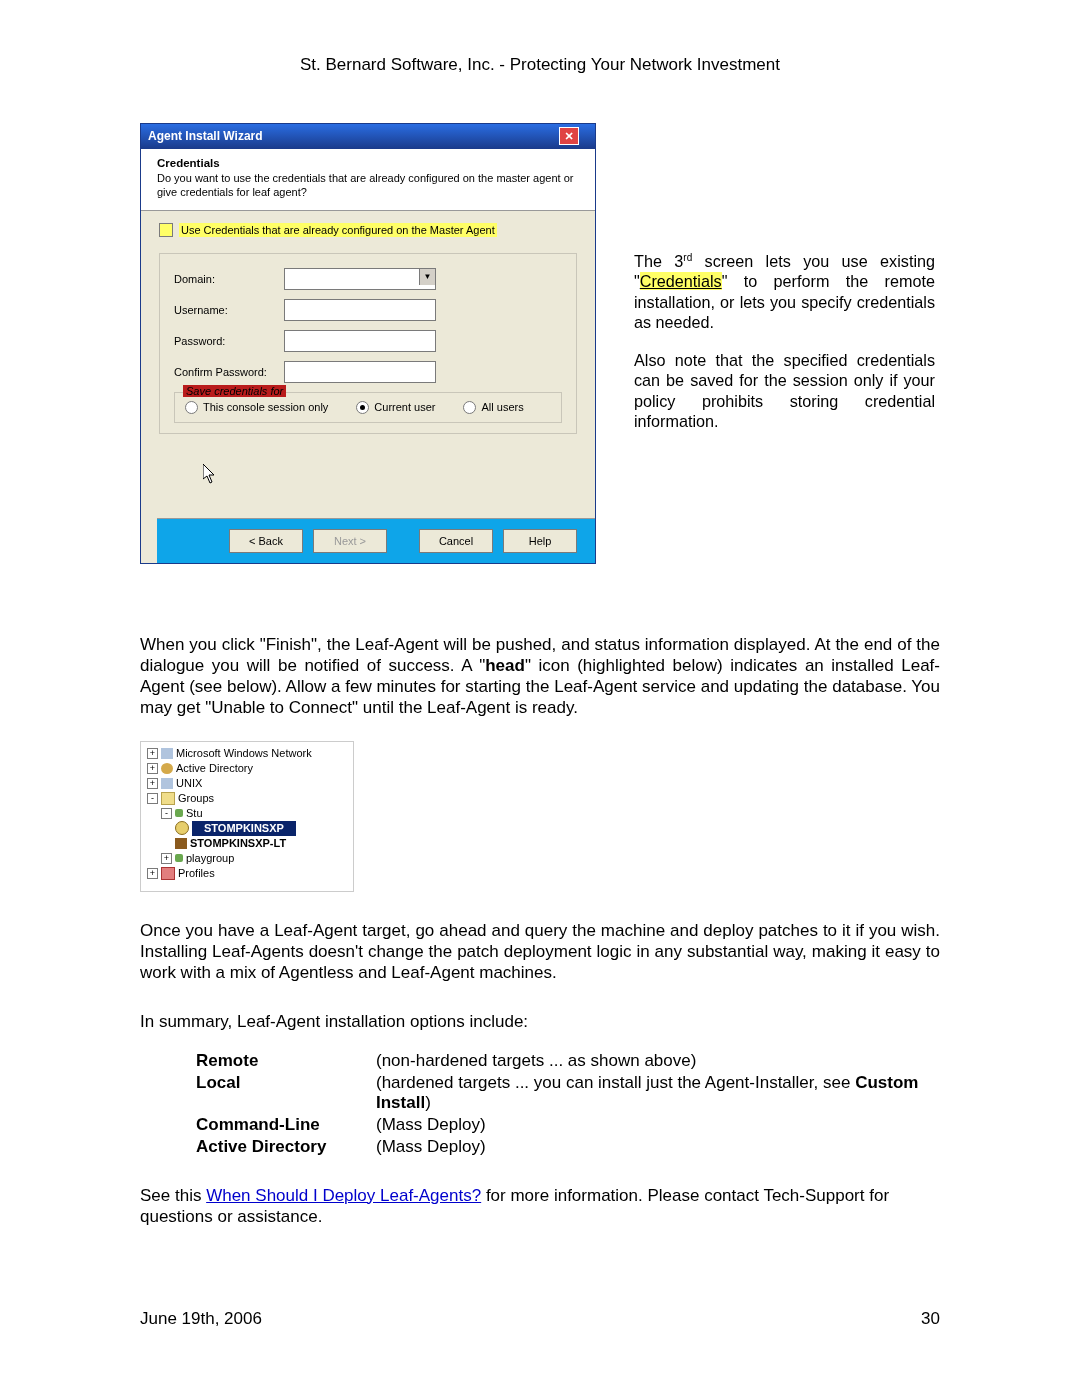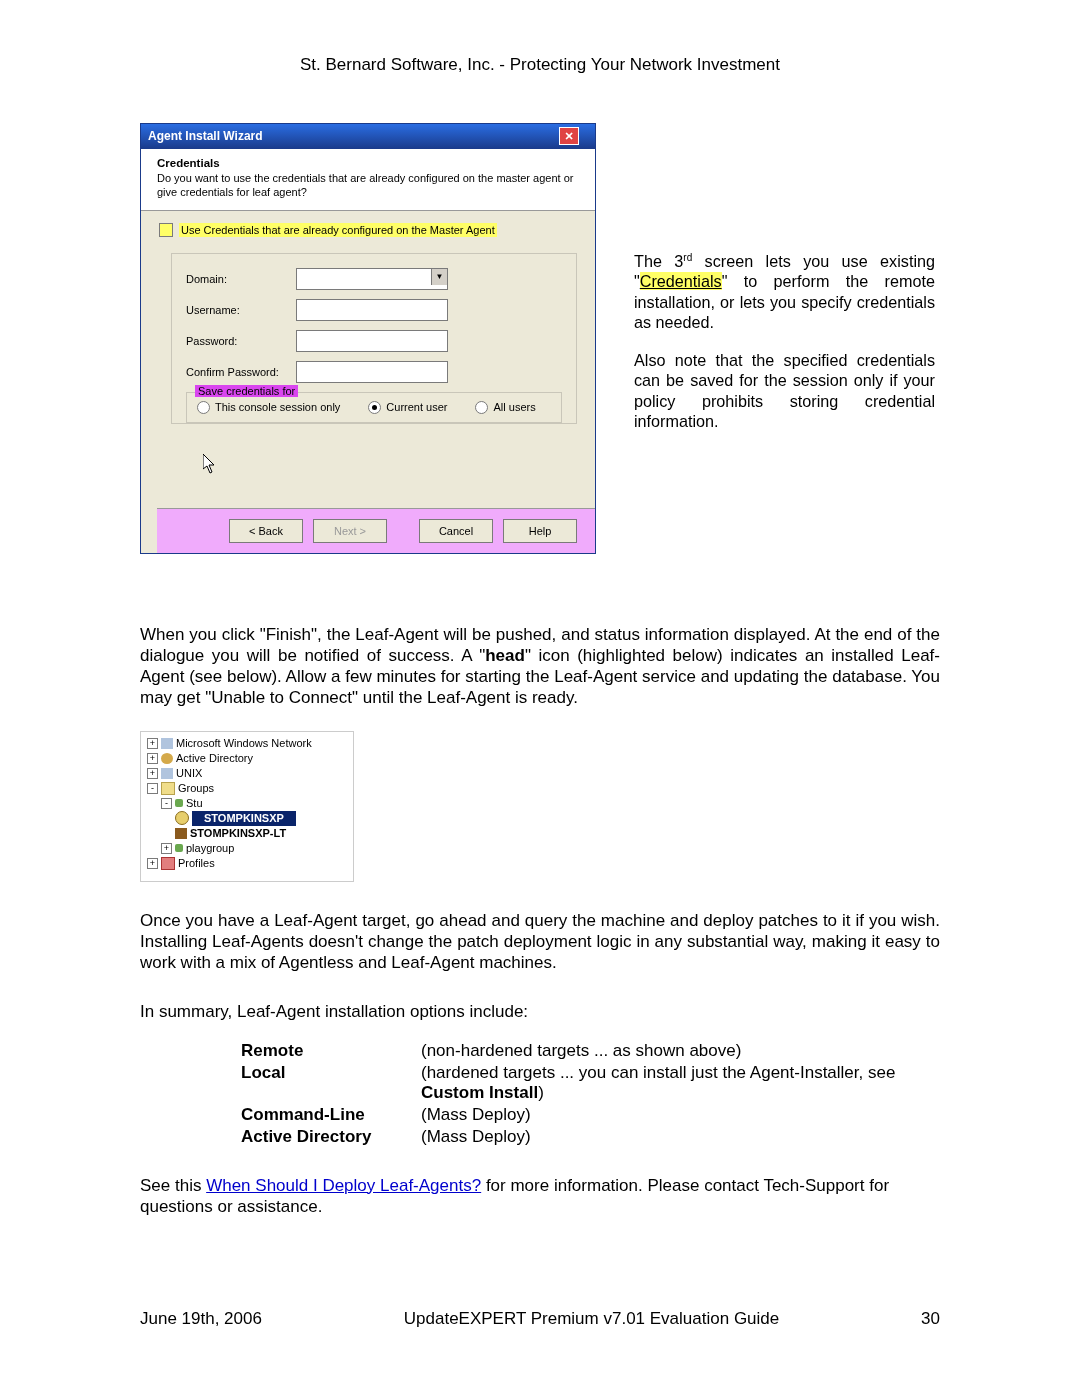--- a/index.html
+++ b/index.html
@@ -72,22 +72,21 @@
   .master-cb-row .cb, .master-cb-row .cb-label { background: #ffff66; }
   .cb {
     width: 12px; height: 12px;
     border: 1px solid #7a7a7a; background: #fff;
     display: inline-block;
   }
   .master-cb-row .cb-label { font-size: 11px; padding: 1px 2px; }
   .form-grid {
     background: #ece9d8;
     border: 1px solid #c9c6b9;
-    padding: 14px 14px 0 14px;
-    margin-left: 12px;
+    padding: 14px 14px 10px 14px;
   }
   .form-row {
     display: flex; align-items: center;
     margin-bottom: 9px;
   }
   .form-row .lbl { width: 110px; font-size: 11px; }
   .tx {
     height: 18px; width: 146px;
     border: 1px solid #7a7a7a; background: #fff;
     font-size: 11px;
@@ -101,37 +100,37 @@
     font-size: 8px; color: #000;
   }
   .fieldset {
     border: 1px solid #c9c6b9;
     padding: 8px 10px;
     margin-top: 6px;
     position: relative;
   }
   .fieldset .legend {
     position: absolute; top: -8px; left: 8px;
-    background: #d946ef; font-size: 11px; padding: 0 3px;
+    background: #b91c1c; font-size: 11px; padding: 0 3px; font-style: italic;
   }
   .radio-row { display: flex; gap: 28px; align-items: center; }
   .radio {
     width: 11px; height: 11px; border: 1px solid #7a7a7a;
     border-radius: 50%; display: inline-flex;
     align-items: center; justify-content: center; background: #fff;
   }
   .radio .dot { width: 5px; height: 5px; border-radius: 50%; background: #000; }
   .radio-pair { display:inline-flex; align-items:center; gap:5px; font-size:11px; }
   .cursor-icon { margin: 30px 0 0 44px; font-size: 16px; }
   .wiz-footer {
     border-top: 1px solid #999;
     padding: 10px 18px;
     display: flex; gap: 10px;
     justify-content: flex-end;
-    background: #f0abfc;
+    background: #0ea5e9;
     margin-left: 16px;
   }
   .wiz-btn {
     width: 72px; height: 22px;
     border: 1px solid #7a7a7a;
     background: #ece9d8;
     font-family: Tahoma, Arial, sans-serif;
     font-size: 11px;
     display: flex; align-items: center; justify-content: center;
   }
@@ -174,21 +173,21 @@
   .ti-net { background:#b0c4de; }
   .ti-ad { background:#d4a94a; border-radius:50%; }
   .ti-folder { background:#f0dd8a; border:1px solid #b8a24d; }
   .ti-dot { width:8px;height:8px;background:#6aa84f;border-radius:2px; }
   .ti-head { width:12px;height:12px;background:#e7ce6c;border-radius:50%;border:1px solid #8a6d1e; }
   .ti-pc { width:12px;height:11px;background:#8a5a1e; }
   .ti-prof { background:#e27d7d; border:1px solid #a33; }
   
   .opts-list { margin: 18px 0 0 56px; font-size: 17px; }
   .opts-list .opt-row { display:flex; margin-bottom: 2px; }
-  .opts-list .opt-key { width: 180px; font-weight: bold; margin-left: 45px; }
+  .opts-list .opt-key { width: 180px; font-weight: bold; }
   .opts-list .opt-val { flex:1; }
   .link { color: #0000cc; text-decoration: underline; }
   
   .page-footer {
     position: absolute; bottom: 68px; left: 140px; right: 140px;
     display: flex; justify-content: space-between;
     font-size: 17px;
   }
 </style>
 </head>
@@ -351,15 +350,14 @@
   </div>
 
   <div class="para2" style="text-align:left">
     <span>See this </span><span class="link">When Should I Deploy Leaf-Agents?</span><span> for more information. Please contact Tech-Support for questions or assistance.</span>
   </div>
 
 </div>
 
 <div class="page-footer">
   <span>June 19th, 2006</span>
-  <span>UpdateEXPERT Premium v7.01 Evaluation Guide</span>
   <span>30</span>
 </div>
 
 </body></html>

